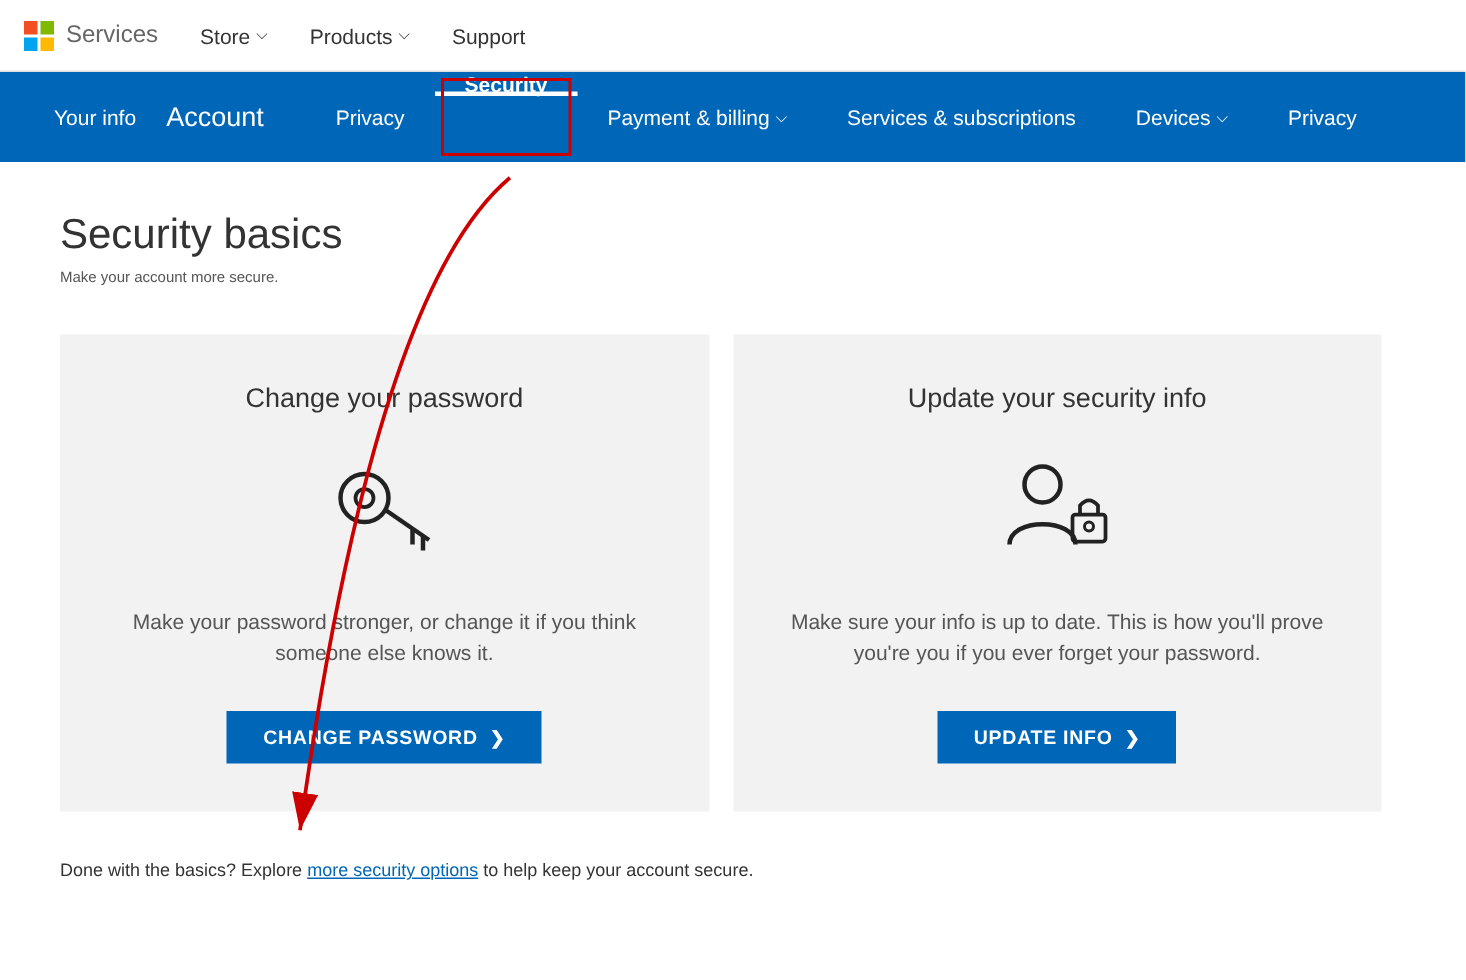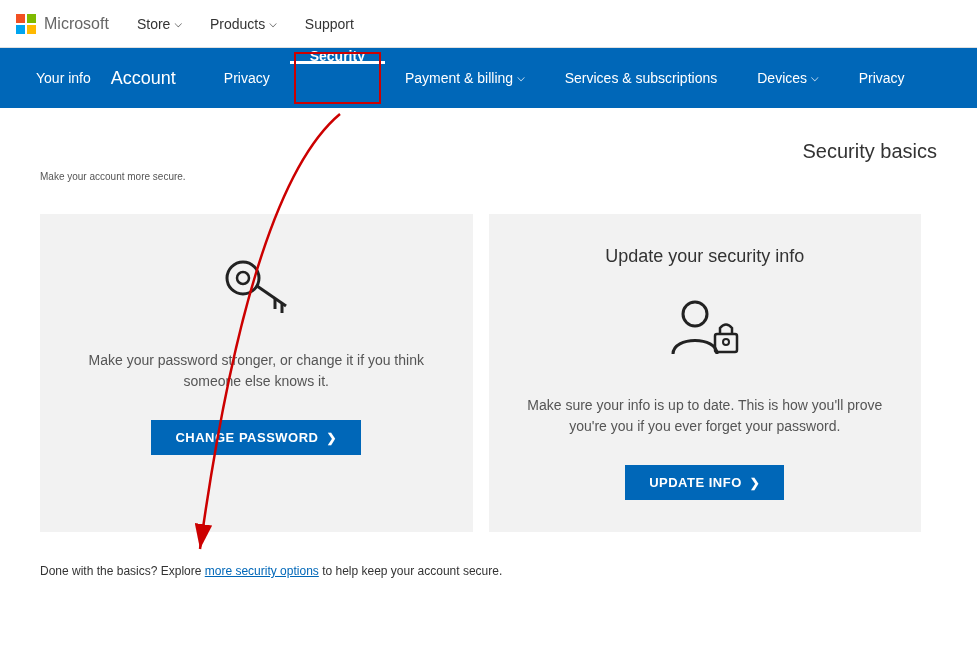--- a/index.html
+++ b/index.html
@@ -100,25 +100,24 @@
       border: 2px solid #c00;
       pointer-events: none;
     }
 
     
     .main-content {
       padding: 32px 40px;
       position: relative;
     }
     .page-title {
-      font-size: 20px;
+      font-size: 28px;
       font-weight: 300;
       color: #333;
       margin-bottom: 8px;
-      text-align: right;
     }
     .page-subtitle {
       font-size: 10px;
       color: #555;
       margin-bottom: 32px;
     }
 
     
     .cards-container {
       display: flex;
@@ -197,21 +196,21 @@
 <body>
 
 <nav class="top-nav">
   <div class="ms-logo">
     <div class="ms-logo-grid">
       <div></div>
         <div></div>
         <div></div>
         <div></div>
     </div>
-    <span class="ms-logo-text">Microsoft</span>
+    <span class="ms-logo-text">Services</span>
   </div>
   <div class="top-nav-items">
     <a class="top-nav-item">
       <span>Store</span>
       <span class="chevron">⌵</span>
     </a>
     <a class="top-nav-item">
       <span>Products</span>
       <span class="chevron">⌵</span>
     </a>
@@ -263,20 +262,21 @@
     </defs>
     <path d="M 340 5 Q 250 80 200 440" stroke="#cc0000" stroke-width="2.5" fill="none" marker-end="url(#arrowhead)"></path>
   </svg>
 
   <h1 class="page-title">Security basics</h1>
   <p class="page-subtitle">Make your account more secure.</p>
 
   <div class="cards-container">
 
     <div class="card">
+      <h2 class="card-title">Change your password</h2>
       <div class="card-icon">
         <svg width="70" height="60" viewBox="0 0 70 60" fill="none" xmlns="http://www.w3.org/2000/svg">
 
           <circle cx="22" cy="22" r="16" stroke="#222" stroke-width="3" fill="none"></circle>
           <circle cx="22" cy="22" r="6" stroke="#222" stroke-width="2.5" fill="none"></circle>
           <line x1="36" y1="30" x2="65" y2="50" stroke="#222" stroke-width="3"></line>
           <line x1="54" y1="43" x2="54" y2="53" stroke="#222" stroke-width="3"></line>
           <line x1="61" y1="48" x2="61" y2="57" stroke="#222" stroke-width="3"></line>
         </svg>
       </div>

